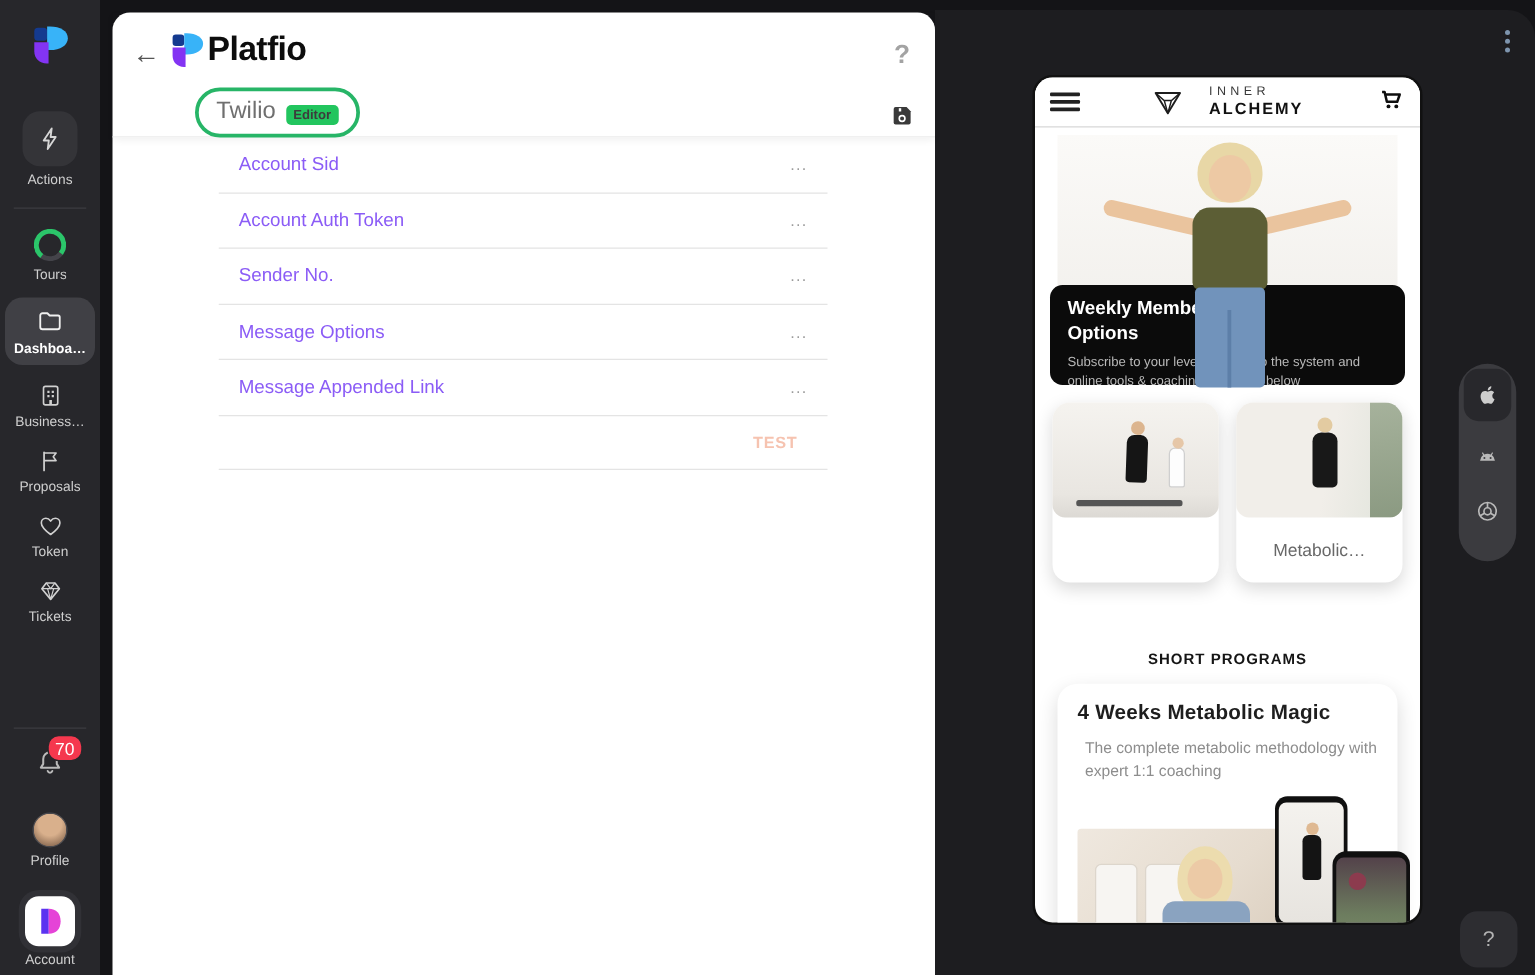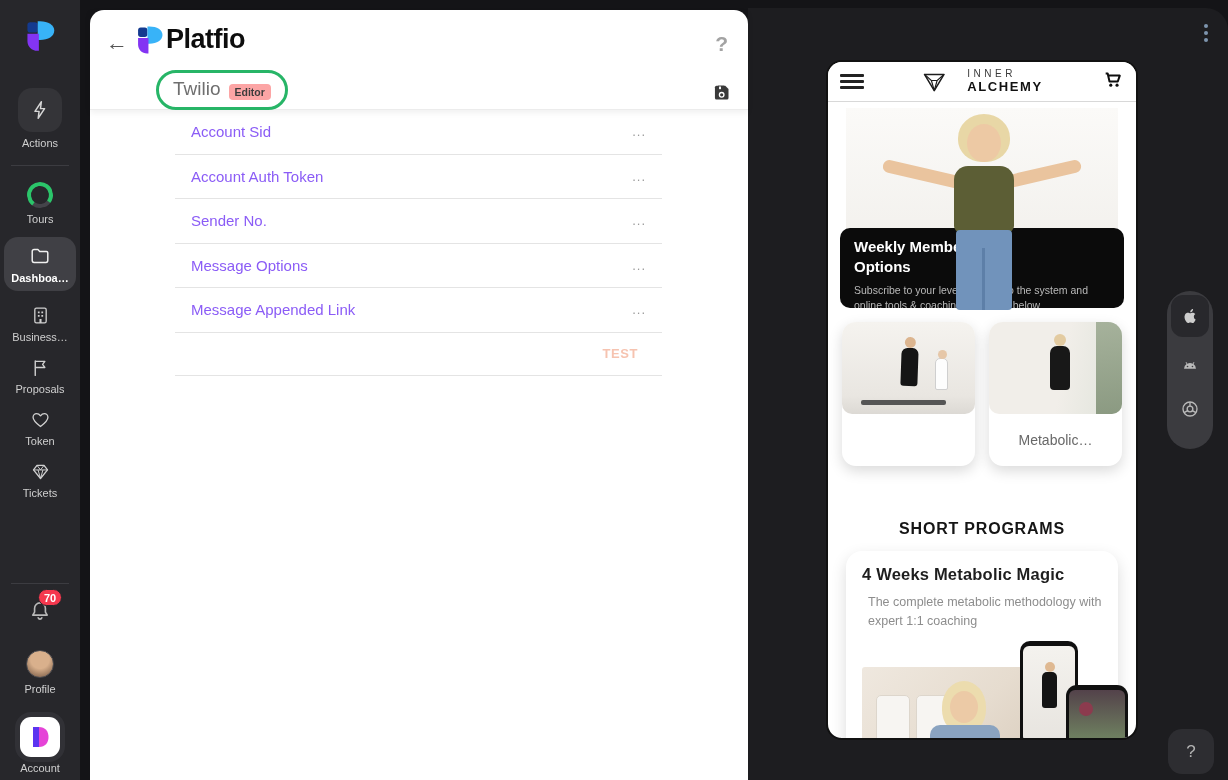--- a/index.html
+++ b/index.html
@@ -33,21 +33,21 @@
   }
   .sb-item.tours { margin-top:16px; }
   .sb-item.selected {
     background:#404045; border-radius:14px; padding:8px 0 7px; margin-top:12px;
   }
   .sb-item.selected .sb-label { color:#fff; font-weight:bold; }
   .sb-spacer { flex:1; }
   .sb-bell { position:relative; margin-top:14px; cursor:pointer; }
   .bell-badge {
     position:absolute; top:-9px; left:11px;
-    background:#f5384e; color:#fff; font-size:11px; font-weight:bold;
+    background:#f5384e; color:#fff; font-size:14px; font-weight:normal;
     padding:1.5px 5px; border-radius:9px; border:1.5px solid #27272b;
   }
   .avatar {
     width:28px; height:28px; border-radius:50%;
     background:radial-gradient(circle at 50% 32%, #d9b08c 0 42%, #8a6a52 85%);
     border:1.5px solid #4a4a4f;
   }
   .account-tile {
     width:40px; height:40px; background:#fff; border-radius:11px;
     display:grid; place-items:center; box-shadow:0 0 0 5px #313136;
@@ -71,21 +71,21 @@
   .ed-wordmark { font-size:27px; font-weight:800; color:#0d0d0d; letter-spacing:-0.5px; margin-left:3px; }
   .ed-help { position:absolute; right:20px; top:22px; font-size:21px; color:#a3a3a3; font-weight:bold; cursor:pointer; }
   .twilio-group {
     position:absolute; left:66px; top:60px;
     display:inline-flex; align-items:flex-end; gap:8px;
     border:3px solid #27b567; border-radius:20px; padding:5px 14px 7px;
     cursor:pointer;
   }
   .twilio-title { font-size:19px; color:#6f6f6f; line-height:22px; }
   .editor-badge {
-    background:#fca5a5; color:#3c3c3c; font-size:10.5px; font-weight:bold;
+    background:#22c55e; color:#3c3c3c; font-size:10.5px; font-weight:bold;
     padding:2px 6px; border-radius:4px; margin-top:0;
   }
   .save-btn { position:absolute; right:16px; top:72px; background:none; border:none; cursor:pointer; }
 
   .form { padding:0 86px 0 85px; }
   .frow {
     height:44.5px; border-bottom:1px solid #e4e4e4;
     display:flex; align-items:center; justify-content:space-between;
     padding:0 16px; cursor:pointer;
   }
@@ -154,21 +154,21 @@
   .fig-a { position:absolute; left:44%; top:26px; width:17px; height:38px; background:#151515; border-radius:6px 6px 3px 3px; transform:rotate(2deg); }
   .fig-a::before { content:""; position:absolute; left:3px; top:-11px; width:11px; height:11px; border-radius:50%; background:#dcb58f; }
   .fig-b { position:absolute; right:20%; top:36px; width:13px; height:32px; background:#fdfdfd; border:1px solid #cfcfcf; border-radius:5px 5px 2px 2px; }
   .fig-b::before { content:""; position:absolute; left:2px; top:-9px; width:9px; height:9px; border-radius:50%; background:#e6c7a8; }
   .mat { position:absolute; left:14%; bottom:9px; width:64%; height:5px; background:#555; border-radius:2px; }
   .plant { position:absolute; right:0; top:0; width:26px; height:100%; background:linear-gradient(180deg,#9aa88f,#7c8d72); opacity:.85; }
   .fig-c { position:absolute; left:46%; top:24px; width:20px; height:44px; background:#181818; border-radius:7px 7px 4px 4px; }
   .fig-c::before { content:""; position:absolute; left:4px; top:-12px; width:12px; height:12px; border-radius:50%; background:#e3cba1; }
   .prod-label { height:52px; display:flex; align-items:center; justify-content:center; font-size:14px; color:#686868; }
 
-  .ph-section { margin-top:54px; text-align:center; font-size:16px; font-weight:700; color:#151515; letter-spacing:.8px; }
+  .ph-section { margin-top:54px; text-align:center; font-size:12px; font-weight:700; color:#151515; letter-spacing:.8px; }
 
   .program-card {
     margin:13px 18px 0; background:#fff; border-radius:16px;
     box-shadow:0 6px 16px rgba(0,0,0,.14); padding:14px 16px; height:250px; cursor:pointer;
   }
   .program-title { font-size:16.5px; font-weight:bold; color:#1e1e1e; letter-spacing:.2px; }
   .program-desc { margin:9px 0 0 6px; font-size:12.5px; color:#8d8d8d; line-height:1.5; max-width:250px; }
   .collage { position:relative; margin-top:10px; height:160px; }
   .collage-main {
     position:absolute; left:0; top:26px; width:168px; height:120px; border-radius:3px;

